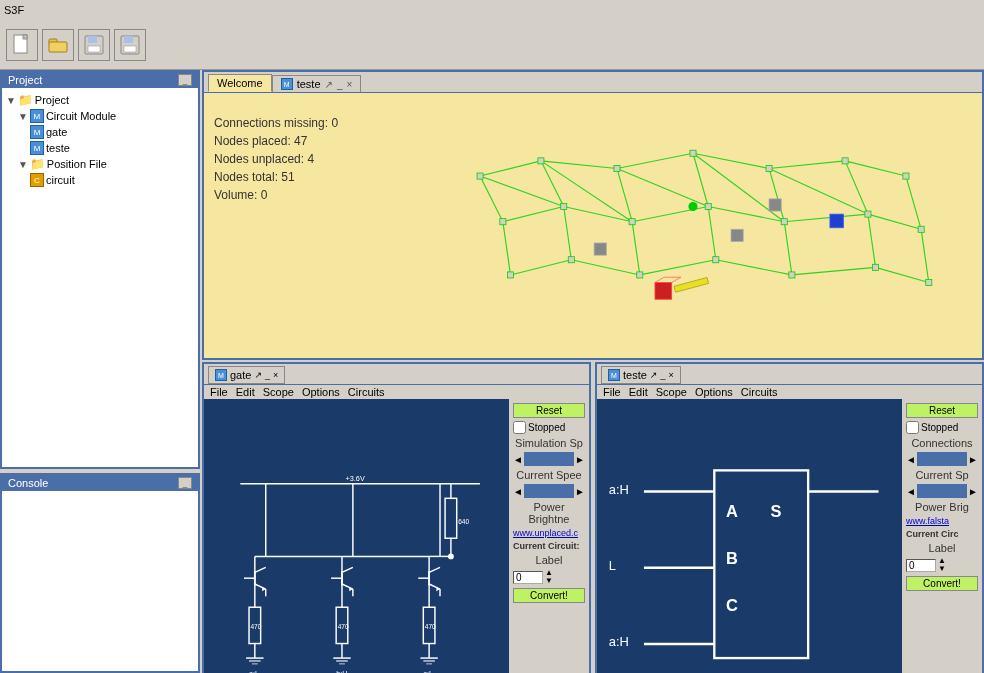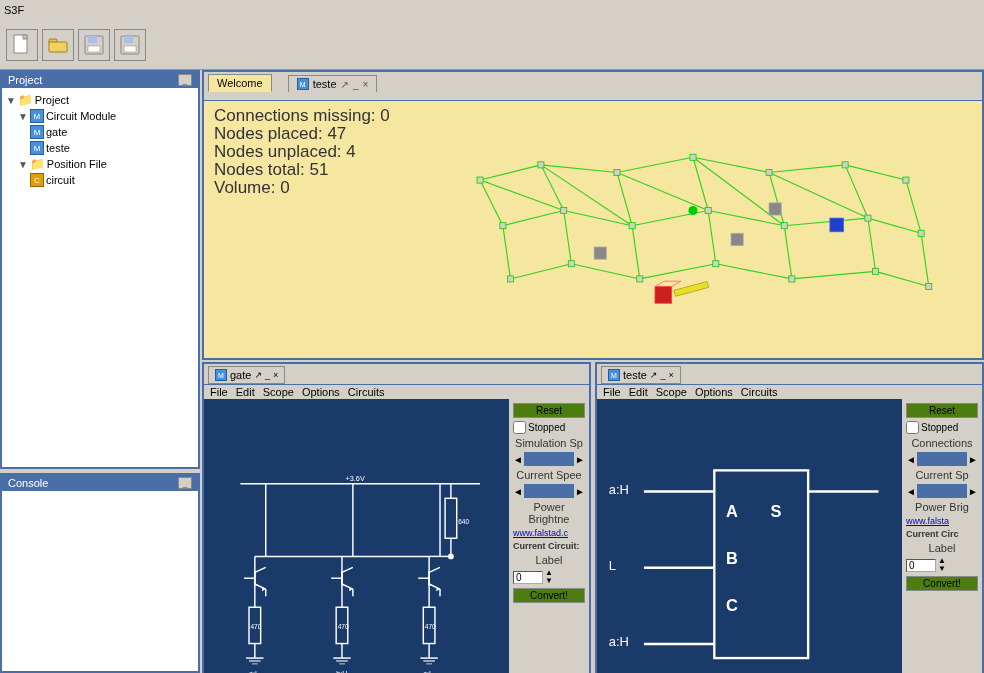--- a/index.html
+++ b/index.html
@@ -34,42 +34,42 @@
 
     
     .console-panel { background: #d4d0c8; border: 2px solid #4a6ea8; height: 200px; display: flex; flex-direction: column; margin-top: 4px; }
     .console-content { flex: 1; background: white; }
 
     
     .right-area { flex: 1; display: flex; flex-direction: column; gap: 2px; padding-left: 2px; }
 
     
     .main-tab-area { border: 2px solid #4a6ea8; background: #f5e6a0; flex: 0 0 auto; height: 290px; display: flex; flex-direction: column; }
-    .tab-bar { background: #d4d0c8; display: flex; align-items: flex-end; padding: 2px 4px 8px; gap: 16px; border-bottom: 1px solid #4a6ea8; }
+    .tab-bar { background: #d4d0c8; display: flex; align-items: flex-end; padding: 2px 4px 0; gap: 0; border-bottom: 1px solid #4a6ea8; }
     .tab { padding: 2px 8px; background: #d4d0c8; border: 1px solid #888; border-bottom: none; cursor: pointer; font-size: 11px; display: flex; align-items: center; gap: 4px; }
     .tab.active { background: #f5e6a0; border-bottom: 1px solid #f5e6a0; }
     .tab-icon { width: 12px; height: 12px; background: #4a90d9; border: 1px solid #2060a0; display: inline-block; font-size: 7px; color: white; text-align: center; line-height: 12px; }
     .tab-close { font-size: 10px; cursor: pointer; color: #555; }
 
     .main-content { display: flex; flex: 1; }
-    .stats-panel { padding: 6px 10px; color: #333; font-size: 17px; width: 200px; line-height: 18px; }
+    .stats-panel { padding: 21px 10px; color: #333; font-size: 12px; width: 200px; line-height: 18px; }
     .circuit-view { flex: 1; background: #f5e6a0; position: relative; overflow: hidden; }
 
     
     .bottom-panels { display: flex; flex: 1; gap: 2px; }
     .sim-panel { border: 2px solid #4a6ea8; background: #1a3a6a; flex: 1; display: flex; flex-direction: column; }
     .sim-tab-bar { background: #d4d0c8; display: flex; align-items: center; padding: 2px 4px 0; gap: 2px; border-bottom: 1px solid #4a6ea8; }
     .sim-menu-bar { background: #d4d0c8; display: flex; gap: 4px; padding: 1px 4px; font-size: 11px; }
     .sim-menu-item { cursor: pointer; padding: 0 2px; }
     .sim-content { flex: 1; display: flex; }
     .circuit-canvas { flex: 1; background: #1a3a6a; position: relative; overflow: hidden; }
     .sim-controls { width: 80px; background: #d4d0c8; padding: 4px; display: flex; flex-direction: column; gap: 3px; font-size: 10px; }
     .sim-controls-right { width: 80px; background: #d4d0c8; padding: 4px; display: flex; flex-direction: column; gap: 3px; font-size: 10px; }
 
-    .ctrl-btn { background: #4d7c0f; border: 1px solid #888; padding: 1px 4px; font-size: 10px; cursor: pointer; text-align: center; }
+    .ctrl-btn { background: #bef264; border: 1px solid #888; padding: 1px 4px; font-size: 10px; cursor: pointer; text-align: center; }
     .ctrl-checkbox { display: flex; align-items: center; gap: 2px; font-size: 10px; }
     .ctrl-slider { display: flex; align-items: center; gap: 1px; }
     .ctrl-slider-track { flex: 1; height: 14px; background: #888; position: relative; }
     .ctrl-label { font-size: 11px; color: #333; text-align: center; }
     .ctrl-link { font-size: 9px; color: #0000cc; text-decoration: underline; cursor: pointer; }
     .ctrl-section { font-size: 9px; font-weight: bold; color: #333; }
     .ctrl-input-row { display: flex; align-items: center; gap: 2px; }
     .ctrl-input { width: 30px; border: 1px inset #aaa; background: white; font-size: 10px; padding: 0 2px; }
 
     
@@ -409,21 +409,21 @@
               <div class="ctrl-slider-track" style="background:#4a6ea8; width:35px;"></div>
               <span style="font-size:10px;">►</span>
             </div>
             <div class="ctrl-label">Current Spee</div>
             <div class="ctrl-slider">
               <span style="font-size:10px;">◄</span>
               <div class="ctrl-slider-track" style="background:#4a6ea8; width:35px;"></div>
               <span style="font-size:10px;">►</span>
             </div>
             <div class="ctrl-label">Power Brightne</div>
-            <div class="ctrl-link">www.falstad.c</div>
+            <div class="ctrl-link">www.unplaced.c</div>
             <div class="ctrl-section">Current Circuit:</div>
             <div class="ctrl-label">Label</div>
             <div class="ctrl-input-row">
               <input class="ctrl-input" type="text" value="0" style="">
               <div style="display:flex; flex-direction:column;">
                 <span style="font-size:8px; cursor:pointer; line-height:8px;">▲</span>
                 <span style="font-size:8px; cursor:pointer; line-height:8px;">▼</span>
               </div>
             </div>
             <button class="ctrl-btn">Convert!</button>

